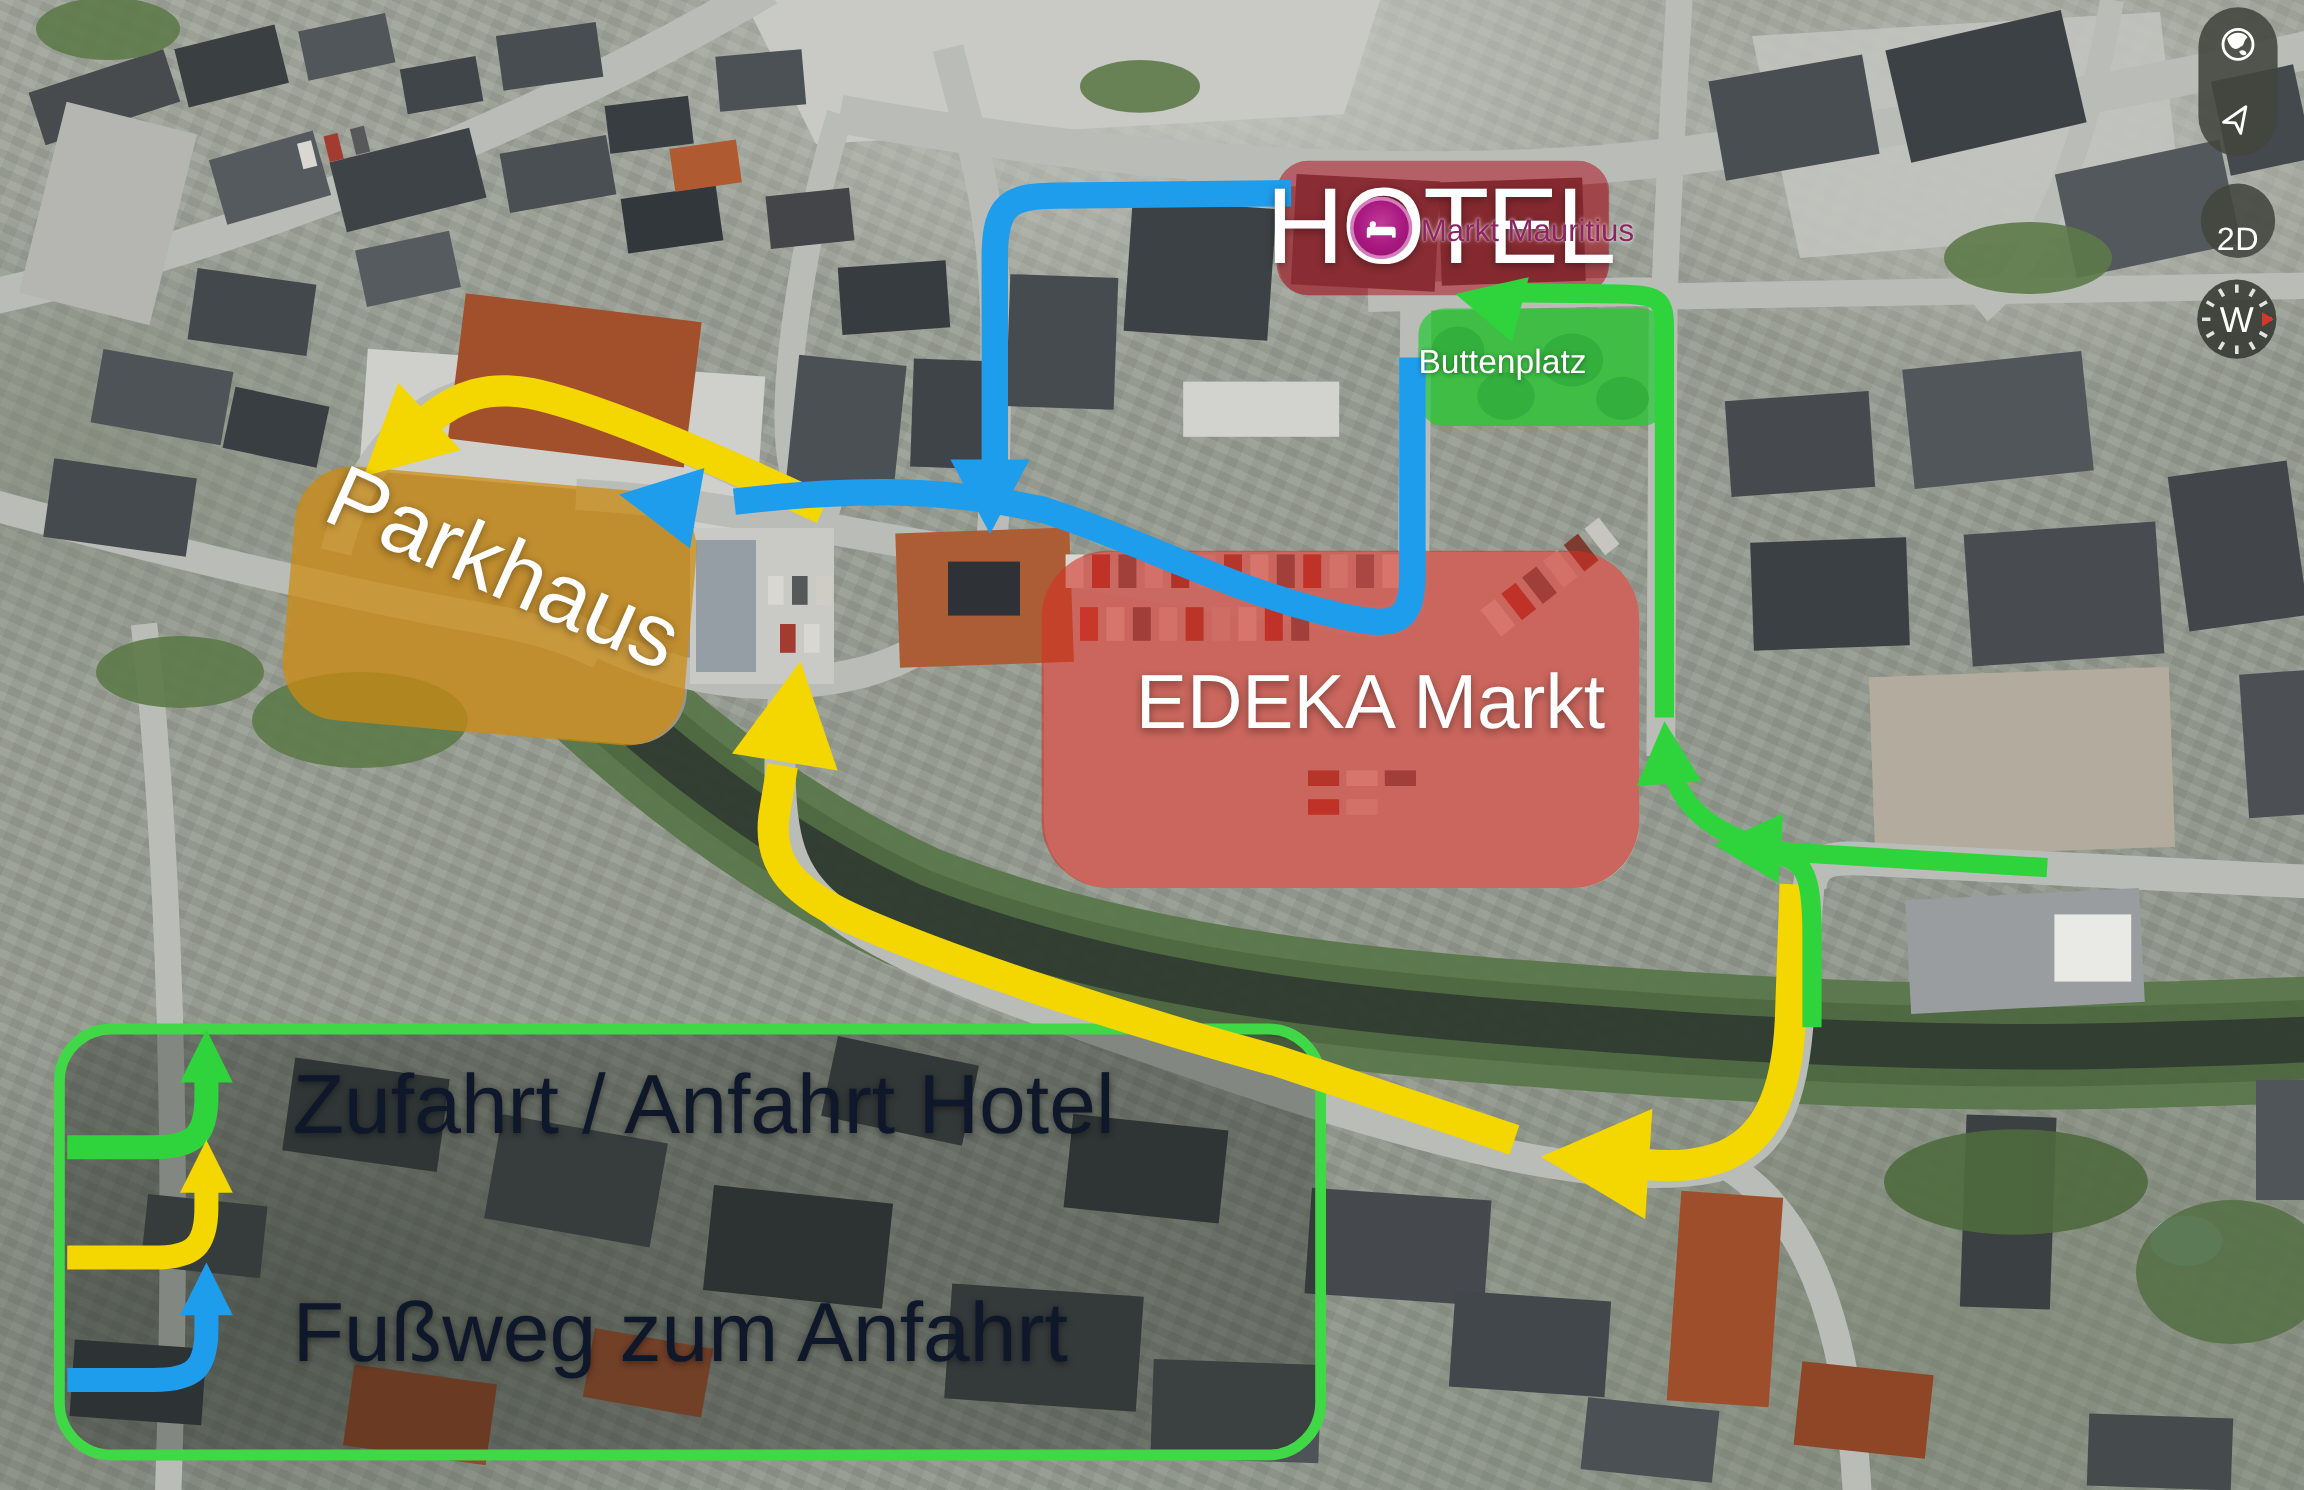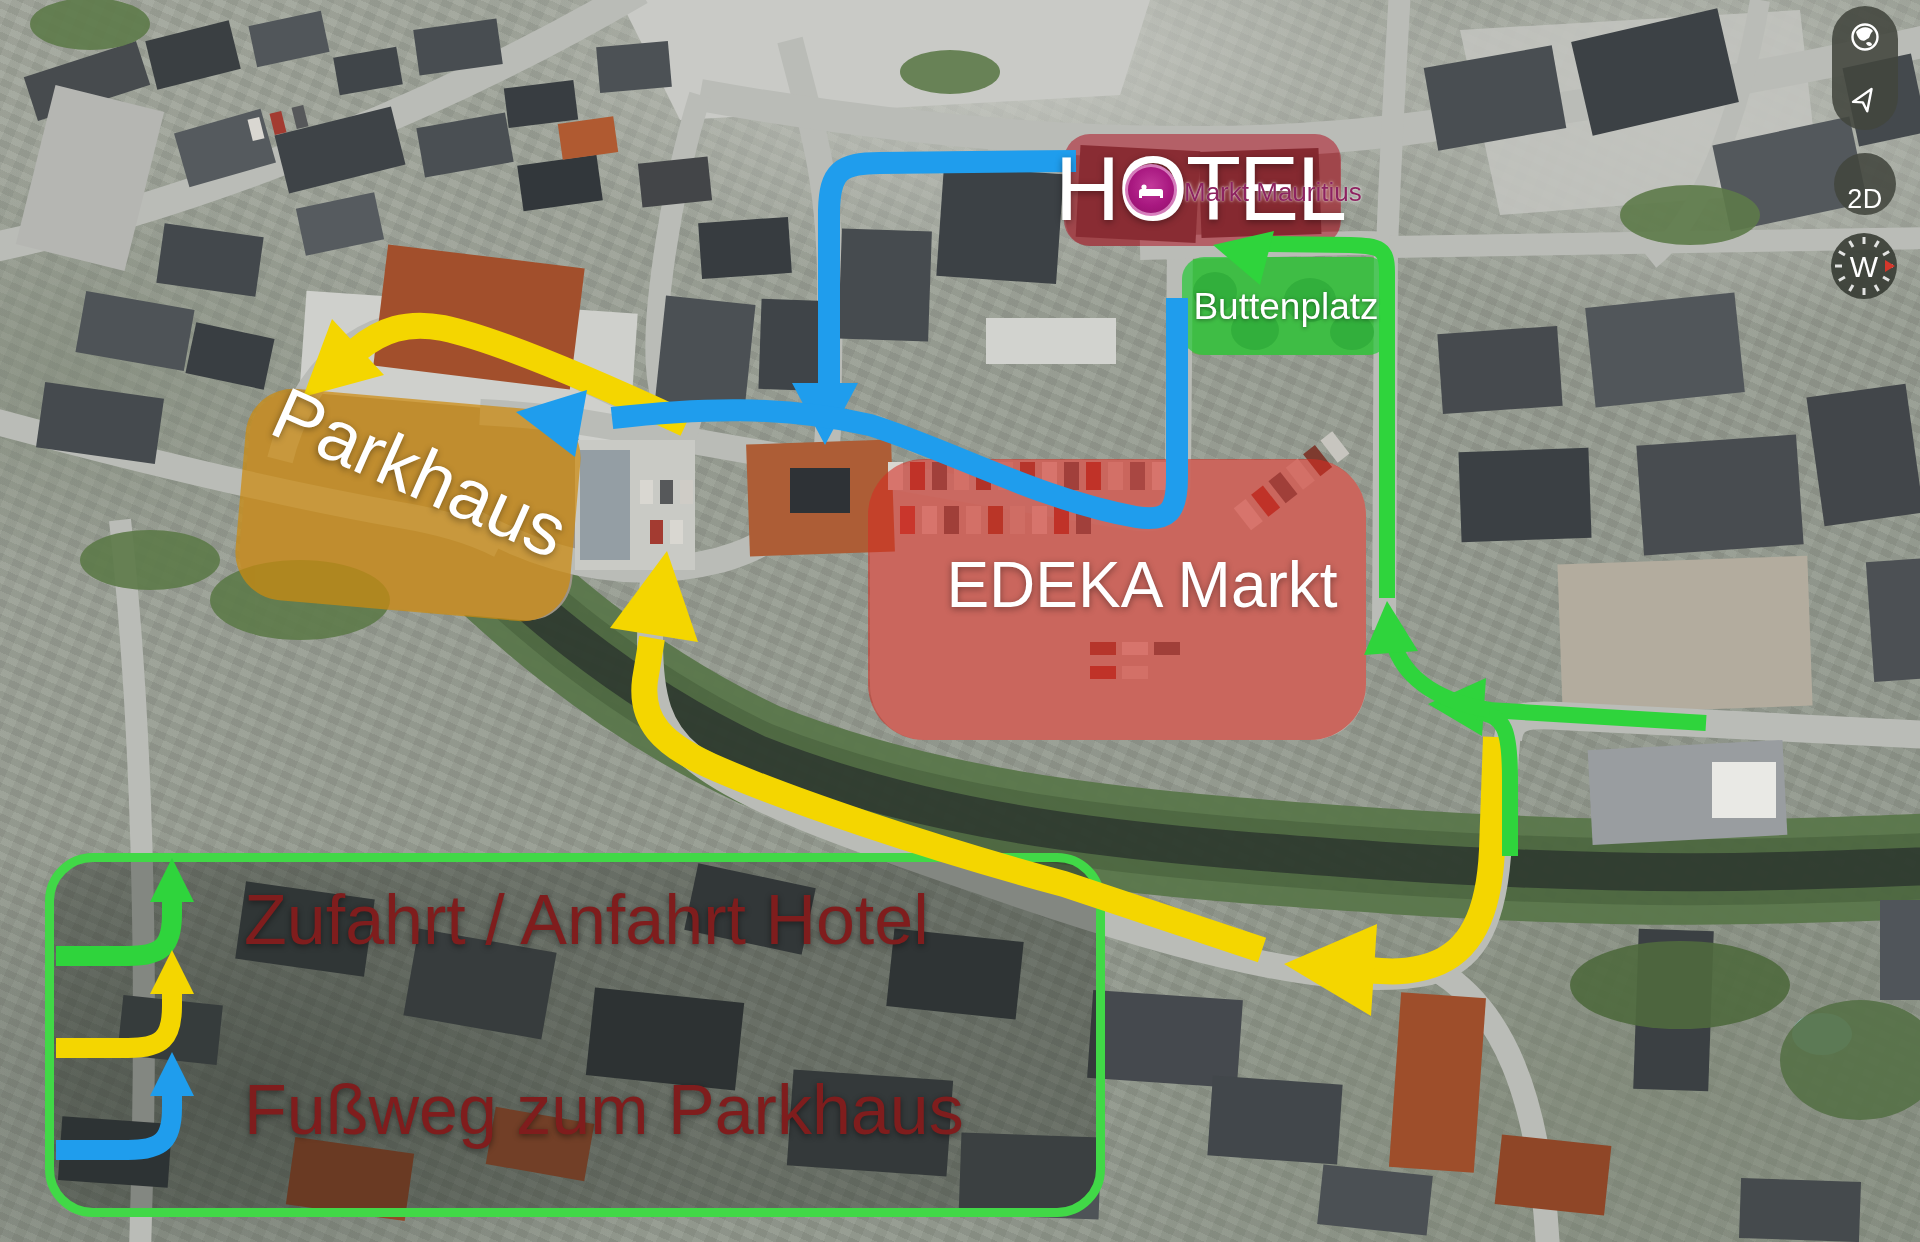--- a/index.html
+++ b/index.html
@@ -26,31 +26,31 @@
   .obox{position:absolute;}
   .hotel-box{left:1064px;top:134px;width:277px;height:112px;border-radius:26px;background:rgba(176,30,45,.58);}
   .edeka-box{left:868px;top:459px;width:498px;height:281px;border-radius:56px;background:rgba(214,44,34,.58);}
   .parkhaus-box{left:240px;top:399px;width:336px;height:212px;border-radius:48px;background:rgba(205,138,14,.72);transform:rotate(5deg);}
   .butten-box{left:1182px;top:257px;width:208px;height:98px;border-radius:22px;background:rgba(44,200,62,.74);}
   
   .maplabel{position:absolute;color:#fff;text-shadow:0 2px 7px rgba(0,0,0,.4);white-space:nowrap;}
   .hotel-label{left:1050px;top:138px;width:300px;text-align:center;font-size:90px;letter-spacing:-2px;}
   .edeka-label{left:868px;top:548px;width:548px;text-align:center;font-size:64px;}
   .parkhaus-label{left:250px;top:430px;width:340px;text-align:center;font-size:74px;transform:rotate(24deg);}
-  .butten-label{left:1182px;top:286px;width:208px;text-align:center;font-size:37px;text-shadow:0 1px 4px rgba(0,0,0,.45);}
+  .butten-label{left:1182px;top:286px;width:208px;text-align:left;font-size:28px;text-shadow:0 1px 4px rgba(0,0,0,.45);}
   
   .place-marker{position:absolute;left:1125px;top:164px;width:52px;height:52px;border-radius:50%;
     background:radial-gradient(circle at 50% 42%,#c23a9a 0%,#a81880 55%,#8f1068 100%);
     border:3px solid rgba(255,210,240,.55);display:flex;align-items:center;justify-content:center;}
   .place-label{position:absolute;left:1184px;top:177px;font-size:26px;color:#8d2360;
     text-shadow:0 0 4px rgba(255,255,255,.55), 0 0 2px rgba(255,255,255,.8);white-space:nowrap;}
   
   .legend-box{position:absolute;left:45px;top:853px;width:1060px;height:364px;border-radius:48px;
     border:9px solid #41d847;background:rgba(22,28,22,.33);}
-  .legend-label{position:absolute;color:#7f1d1d;font-size:70px;white-space:nowrap;
+  .legend-label{position:absolute;color:#0f172a;font-size:70px;white-space:nowrap;
     text-shadow:0 2px 6px rgba(0,0,0,.45);}
   .ll-1{left:244px;top:880px;}
   .ll-2{left:244px;top:968px;}
   .ll-3{left:244px;top:1070px;}
   
   .pill{position:absolute;left:1832px;top:6px;width:66px;height:124px;border-radius:33px;
     background:rgba(66,70,61,.88);display:flex;flex-direction:column;align-items:center;justify-content:space-around;}
   .ctl-btn{display:flex;align-items:center;justify-content:center;cursor:pointer;}
   .circle-btn{position:absolute;border-radius:50%;background:rgba(66,70,61,.88);
     display:flex;align-items:flex-end;justify-content:center;}
@@ -293,21 +293,21 @@
     <g fill="none" stroke-linejoin="round">
       <path d="M 56,956 L 128,956 C 162,956 172,946 172,914 L 172,900" stroke-width="20" stroke="#2fd43c"></path>
       <polygon points="172,858 150,902 194,902" stroke="none" fill="#2fd43c"></polygon>
       <path d="M 56,1048 L 128,1048 C 162,1048 172,1038 172,1006 L 172,992" stroke-width="20" stroke="#f4d600"></path>
       <polygon points="172,950 150,994 194,994" stroke="none" fill="#f4d600"></polygon>
       <path d="M 56,1150 L 128,1150 C 162,1150 172,1140 172,1108 L 172,1094" stroke-width="20" stroke="#1f9ded"></path>
       <polygon points="172,1052 150,1096 194,1096" stroke="none" fill="#1f9ded"></polygon>
     </g>
   </svg>
   <div class="legend-label ll-1">Zufahrt / Anfahrt Hotel</div>
-  <div class="legend-label ll-3">Fußweg zum Parkhaus</div>
+  <div class="legend-label ll-3">Fußweg zum Anfahrt</div>
 
   <div class="pill">
     <div class="ctl-btn">
       <svg width="34" height="34" viewBox="-17 -17 34 34">
         <circle cx="0" cy="0" r="12.5" fill="none" stroke="#fff" stroke-width="2.4"></circle>
         <path d="M -9,-5 C -4,-11 4,-11 8,-6 C 4,-3 6,1 2,2 C -2,6 -7,3 -9,-5 Z" fill="#fff"></path>
         <path d="M 1,6 C 3,4 7,5 7,8 C 5,10 2,9 1,6 Z" fill="#fff"></path>
       </svg>
     </div>
     <div class="ctl-btn">

